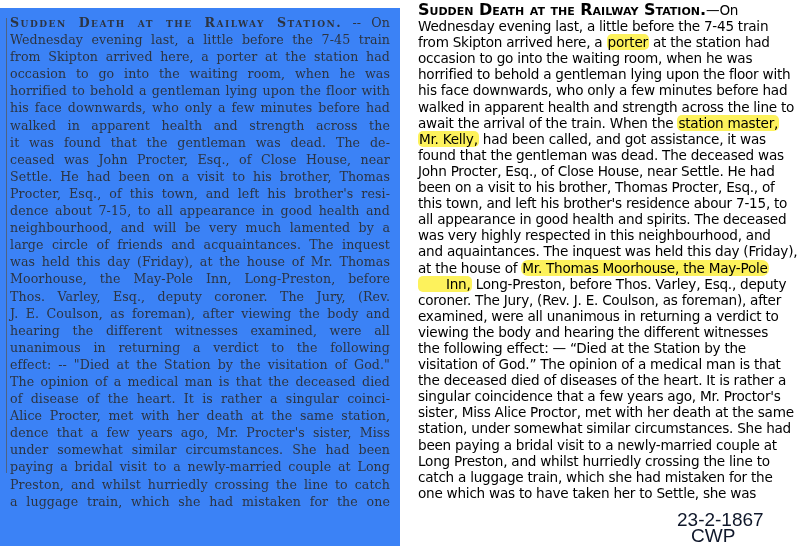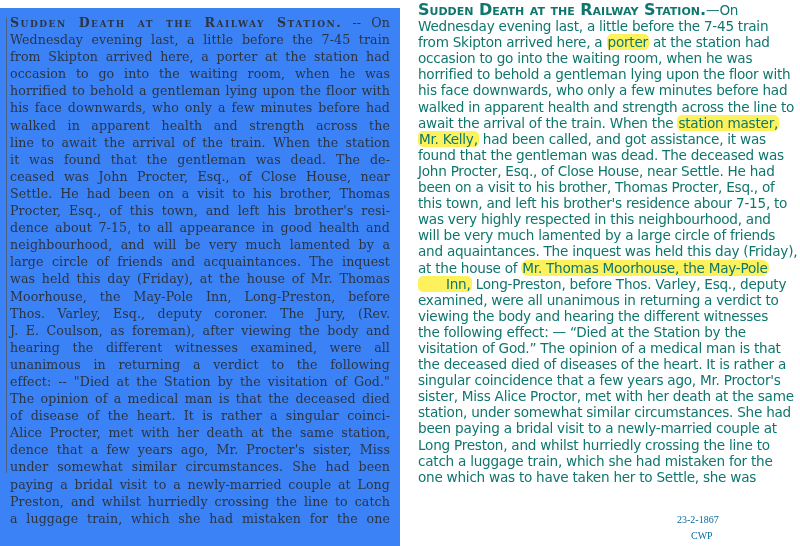--- a/index.html
+++ b/index.html
@@ -67,21 +67,21 @@
 
     
     .transcript {
       position: absolute;
       left: 418px;
       top: 2px;
       width: 382px;
       font-family: "DejaVu Sans", "Liberation Sans", sans-serif;
       font-size: 13.6px;
       line-height: 16.1px;
-      color: #0f766e;
+      color: #000000;
       letter-spacing: -0.25px;
     }
     .t-line {
       display: block;
       white-space: nowrap;
     }
     .t-title {
       font-weight: bold;
       font-variant: small-caps;
       font-size: 16px;
@@ -90,24 +90,24 @@
     .hl {
       background: #fdf25c;
       border-radius: 5px;
       padding: 0 1px;
     }
     .signoff {
       position: absolute;
       left: 677px;
       top: 512px;
       width: 110px;
-      font-family: Liberation Serif, serif;
-      font-size: 10px;
+      font-family: Liberation Sans, sans-serif;
+      font-size: 19px;
       line-height: 16px;
-      color: #0369a1;
+      color: #0f172a;
     }
     .signoff .date { display: block; }
     .signoff .initials { display: block; padding-left: 14px; }
   </style>
 </head>
 <body>
 
 <div class="page">
 
   <div class="scan">
@@ -116,21 +116,20 @@
       <span class="scan-line">
         <span class="scan-heading">Sudden Death at the Railway Station.</span>
         <span>-- On</span>
       </span>
     <span class="scan-line">Wednesday evening last, a little before the 7-45 train</span>
         <span class="scan-line">from Skipton arrived here, a porter at the station had</span>
         <span class="scan-line">occasion to go into the waiting room, when he was</span>
         <span class="scan-line">horrified to behold a gentleman lying upon the floor with</span>
         <span class="scan-line">his face downwards, who only a few minutes before had</span>
         <span class="scan-line">walked in apparent health and strength across the</span>
-        <span class="scan-line">line to await the arrival of the train. When the station</span>
         <span class="scan-line">it was found that the gentleman was dead. The de-</span>
         <span class="scan-line">ceased was John Procter, Esq., of Close House, near</span>
         <span class="scan-line">Settle. He had been on a visit to his brother, Thomas</span>
         <span class="scan-line">Procter, Esq., of this town, and left his brother's resi-</span>
         <span class="scan-line">dence about 7-15, to all appearance in good health and</span>
         <span class="scan-line">neighbourhood, and will be very much lamented by a</span>
         <span class="scan-line">large circle of friends and acquaintances. The inquest</span>
         <span class="scan-line">was held this day (Friday), at the house of Mr. Thomas</span>
         <span class="scan-line">Moorhouse, the May-Pole Inn, Long-Preston, before</span>
         <span class="scan-line">Thos. Varley, Esq., deputy coroner. The Jury, (Rev.</span>
@@ -158,25 +157,26 @@
       <span class="t-line"><span>occasion to go into the waiting room, when he was</span></span>
       <span class="t-line"><span>horrified to behold a gentleman lying upon the floor with</span></span>
       <span class="t-line"><span>his face downwards, who only a few minutes before had</span></span>
       <span class="t-line"><span>walked in apparent health and strength across the line to</span></span>
       <span class="t-line"><span>await the arrival of the train. When the </span><span class="hl" style="background: rgb(253, 242, 92);">station master,</span></span>
       <span class="t-line"><span class="hl" style="background: rgb(253, 242, 92); margin-top: 16px;">Mr. Kelly,</span><span> had been called, and got assistance, it was</span></span>
       <span class="t-line"><span>found that the gentleman was dead. The deceased was</span></span>
       <span class="t-line"><span>John Procter, Esq., of Close House, near Settle. He had</span></span>
       <span class="t-line"><span>been on a visit to his brother, Thomas Procter, Esq., of</span></span>
       <span class="t-line"><span>this town, and left his brother's residence abour 7-15, to</span></span>
+      <span class="t-line"><span>all appearance in good health and spirits. The deceased</span></span>
       <span class="t-line"><span>was very highly respected in this neighbourhood, and</span></span>
-      <span class="t-line"><span>will be very much lamented by a large circle of friends</span></span>
       <span class="t-line"><span>and aquaintances. The inquest was held this day (Friday),</span></span>
       <span class="t-line"><span>at the house of </span><span class="hl" style="background: rgb(253, 242, 92); border-radius: 7px;">Mr. Thomas Moorhouse, the May-Pole</span></span>
       <span class="t-line"><span class="hl" style="background: rgb(253, 242, 92); padding-left: 28px;">Inn,</span><span> Long-Preston, before Thos. Varley, Esq., deputy</span></span>
+      <span class="t-line"><span>coroner. The Jury, (Rev. J. E. Coulson, as foreman), after</span></span>
       <span class="t-line"><span>examined, were all unanimous in returning a verdict to</span></span>
       <span class="t-line"><span>viewing the body and hearing the different witnesses</span></span>
       <span class="t-line"><span>the following effect: — “Died at the Station by the</span></span>
       <span class="t-line"><span>visitation of God.” The opinion of a medical man is that</span></span>
       <span class="t-line"><span>the deceased died of diseases of the heart. It is rather a</span></span>
       <span class="t-line"><span>singular coincidence that a few years ago, Mr. Proctor's</span></span>
       <span class="t-line"><span>sister, Miss Alice Proctor, met with her death at the same</span></span>
       <span class="t-line"><span>station, under somewhat similar circumstances. She had</span></span>
       <span class="t-line"><span>been paying a bridal visit to a newly-married couple at</span></span>
       <span class="t-line"><span>Long Preston, and whilst hurriedly crossing the line to</span></span>

